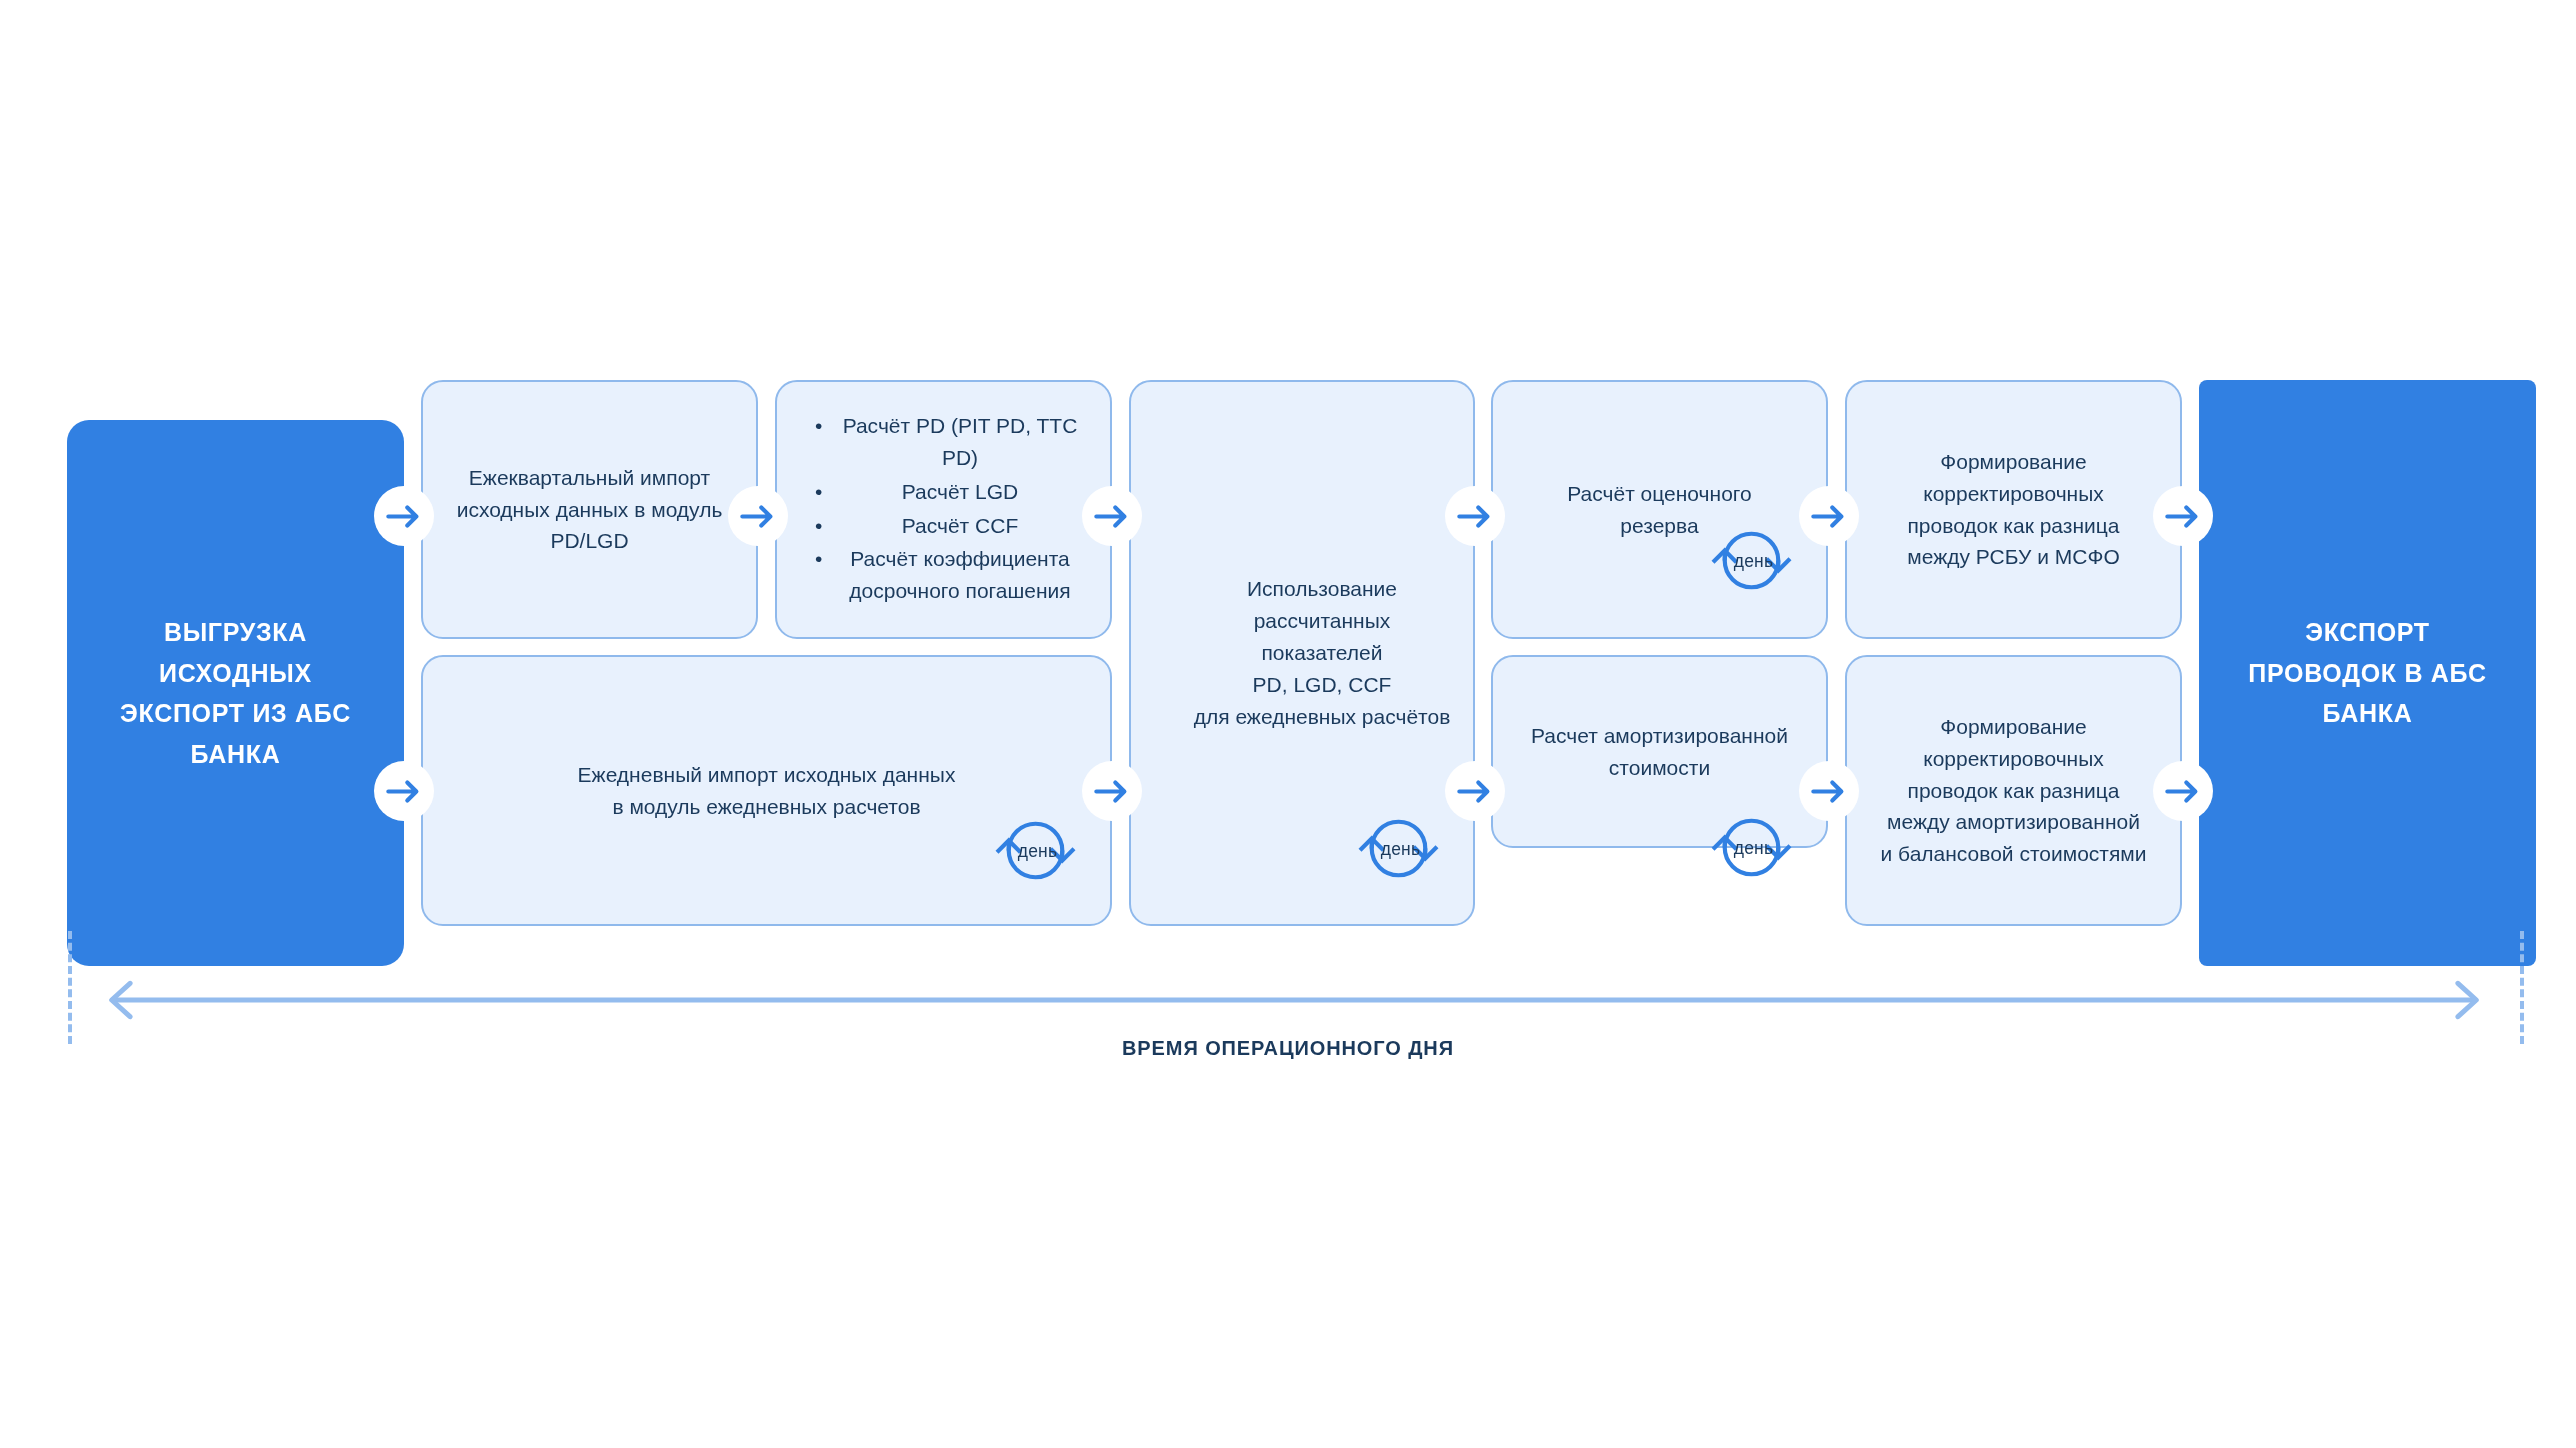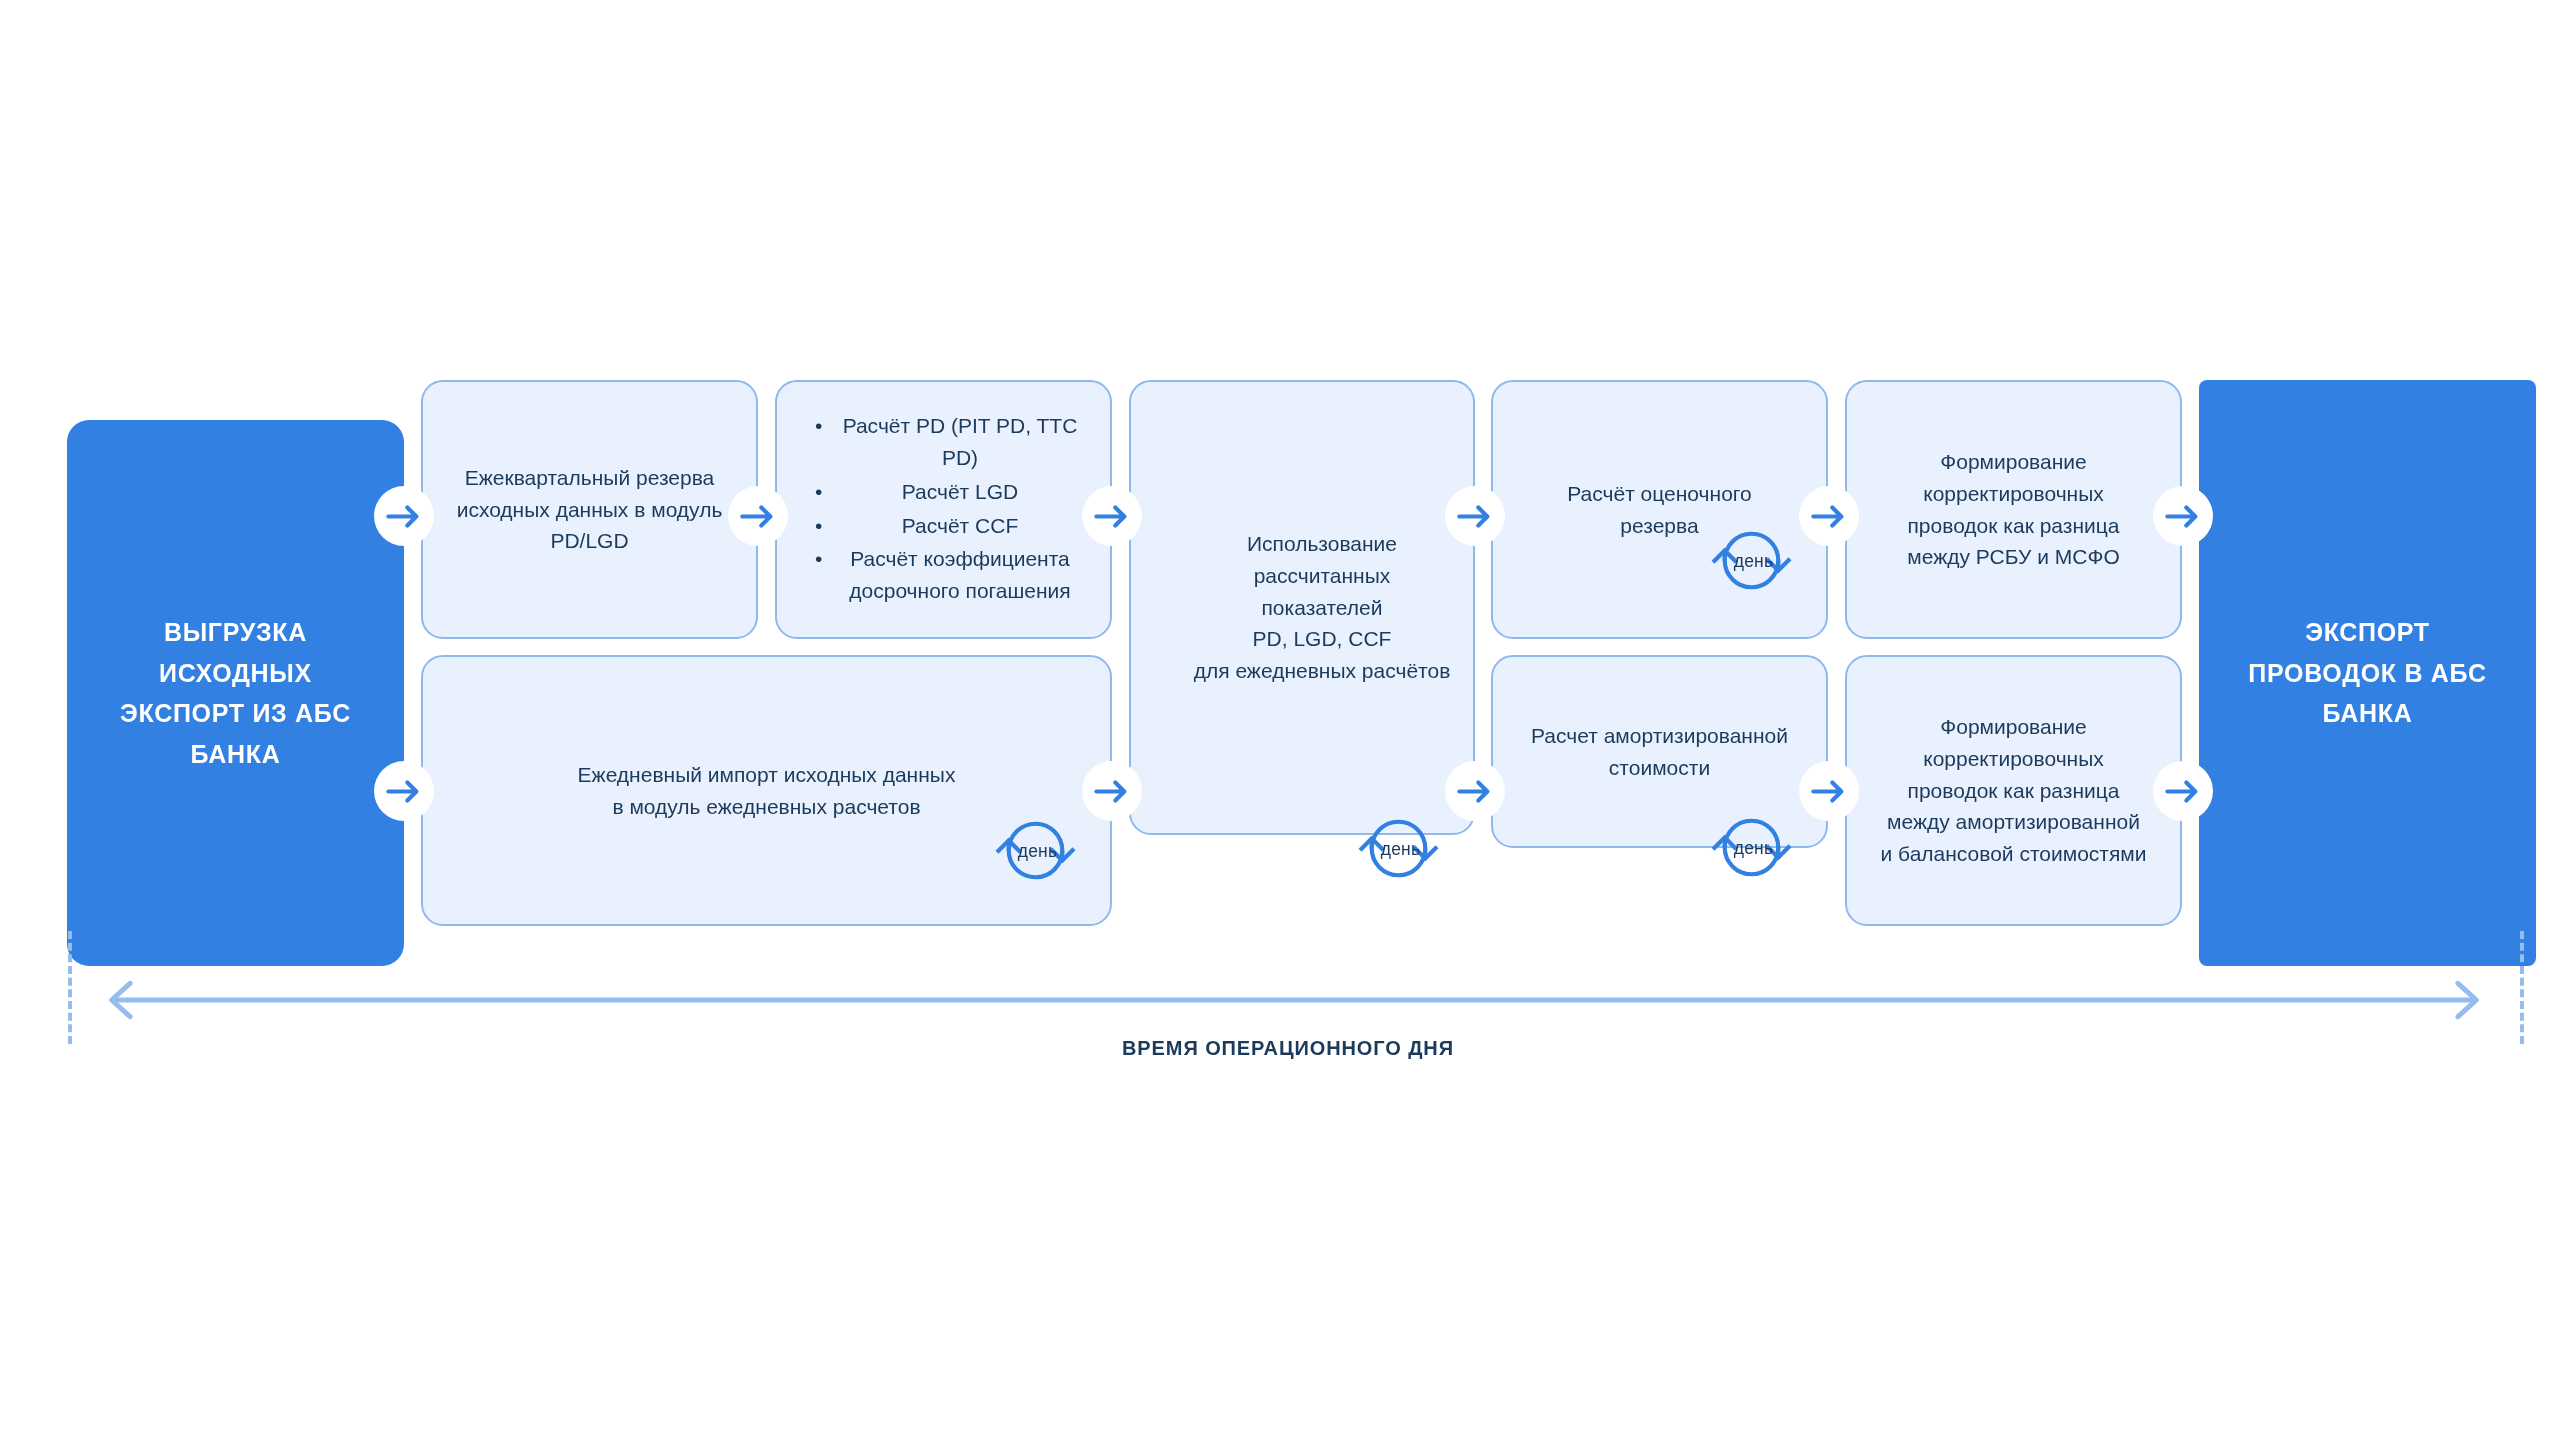--- a/index.html
+++ b/index.html
@@ -154,21 +154,21 @@
     <div class="txt">
       <div>ВЫГРУЗКА</div>
       <div>ИСХОДНЫХ</div>
       <div>ЭКСПОРТ ИЗ АБС</div>
       <div>БАНКА</div>
     </div>
   </div>
 
   <div class="box box-light" style="left:421px; top:380px; width:337px; height:259px;">
     <div class="txt">
-      <div>Ежеквартальный резерва</div>
+      <div>Ежеквартальный импорт</div>
       <div>исходных данных в модуль</div>
       <div>PD/LGD</div>
     </div>
   </div>
 
   <div class="box box-light" style="left:775px; top:380px; width:337px; height:259px;">
     <ul class="bullets">
       <li>Расчёт PD (PIT PD, TTC PD)</li>
       <li>Расчёт LGD</li>
       <li>Расчёт CCF</li>
@@ -185,21 +185,21 @@
       <svg viewBox="0 0 104 104" width="87" height="87" aria-hidden="true">
         <path d="M20 52 A32 32 0 0 1 84 52 L84 62" fill="none" stroke="#3180e2" stroke-width="5" stroke-linecap="butt"></path>
         <polyline points="70,50 84,64 98,50" fill="none" stroke="#3180e2" stroke-width="5" stroke-linecap="butt" stroke-linejoin="miter"></polyline>
         <path d="M84 52 A32 32 0 0 1 20 52 L20 42" fill="none" stroke="#3180e2" stroke-width="5" stroke-linecap="butt"></path>
         <polyline points="6,54 20,40 34,54" fill="none" stroke="#3180e2" stroke-width="5" stroke-linecap="butt" stroke-linejoin="miter"></polyline>
       </svg>
       <div class="lbl">день</div>
     </div>
   </div>
 
-  <div class="box box-light" style="left:1129px; top:380px; width:346px; height:455px;padding-left:40px;">
+  <div class="box box-light" style="left:1129px; top:380px; width:346px; height:546px;padding-left:40px;">
     <div class="txt">
       <div>Использование</div>
       <div>рассчитанных показателей</div>
       <div>PD, LGD, CCF</div>
       <div>для ежедневных расчётов</div>
     </div>
     <div class="refresh" style="left:224px; top:423px;">
       <svg viewBox="0 0 104 104" width="87" height="87" aria-hidden="true">
         <path d="M20 52 A32 32 0 0 1 84 52 L84 62" fill="none" stroke="#3180e2" stroke-width="5"></path>
         <polyline points="70,50 84,64 98,50" fill="none" stroke="#3180e2" stroke-width="5"></polyline>

